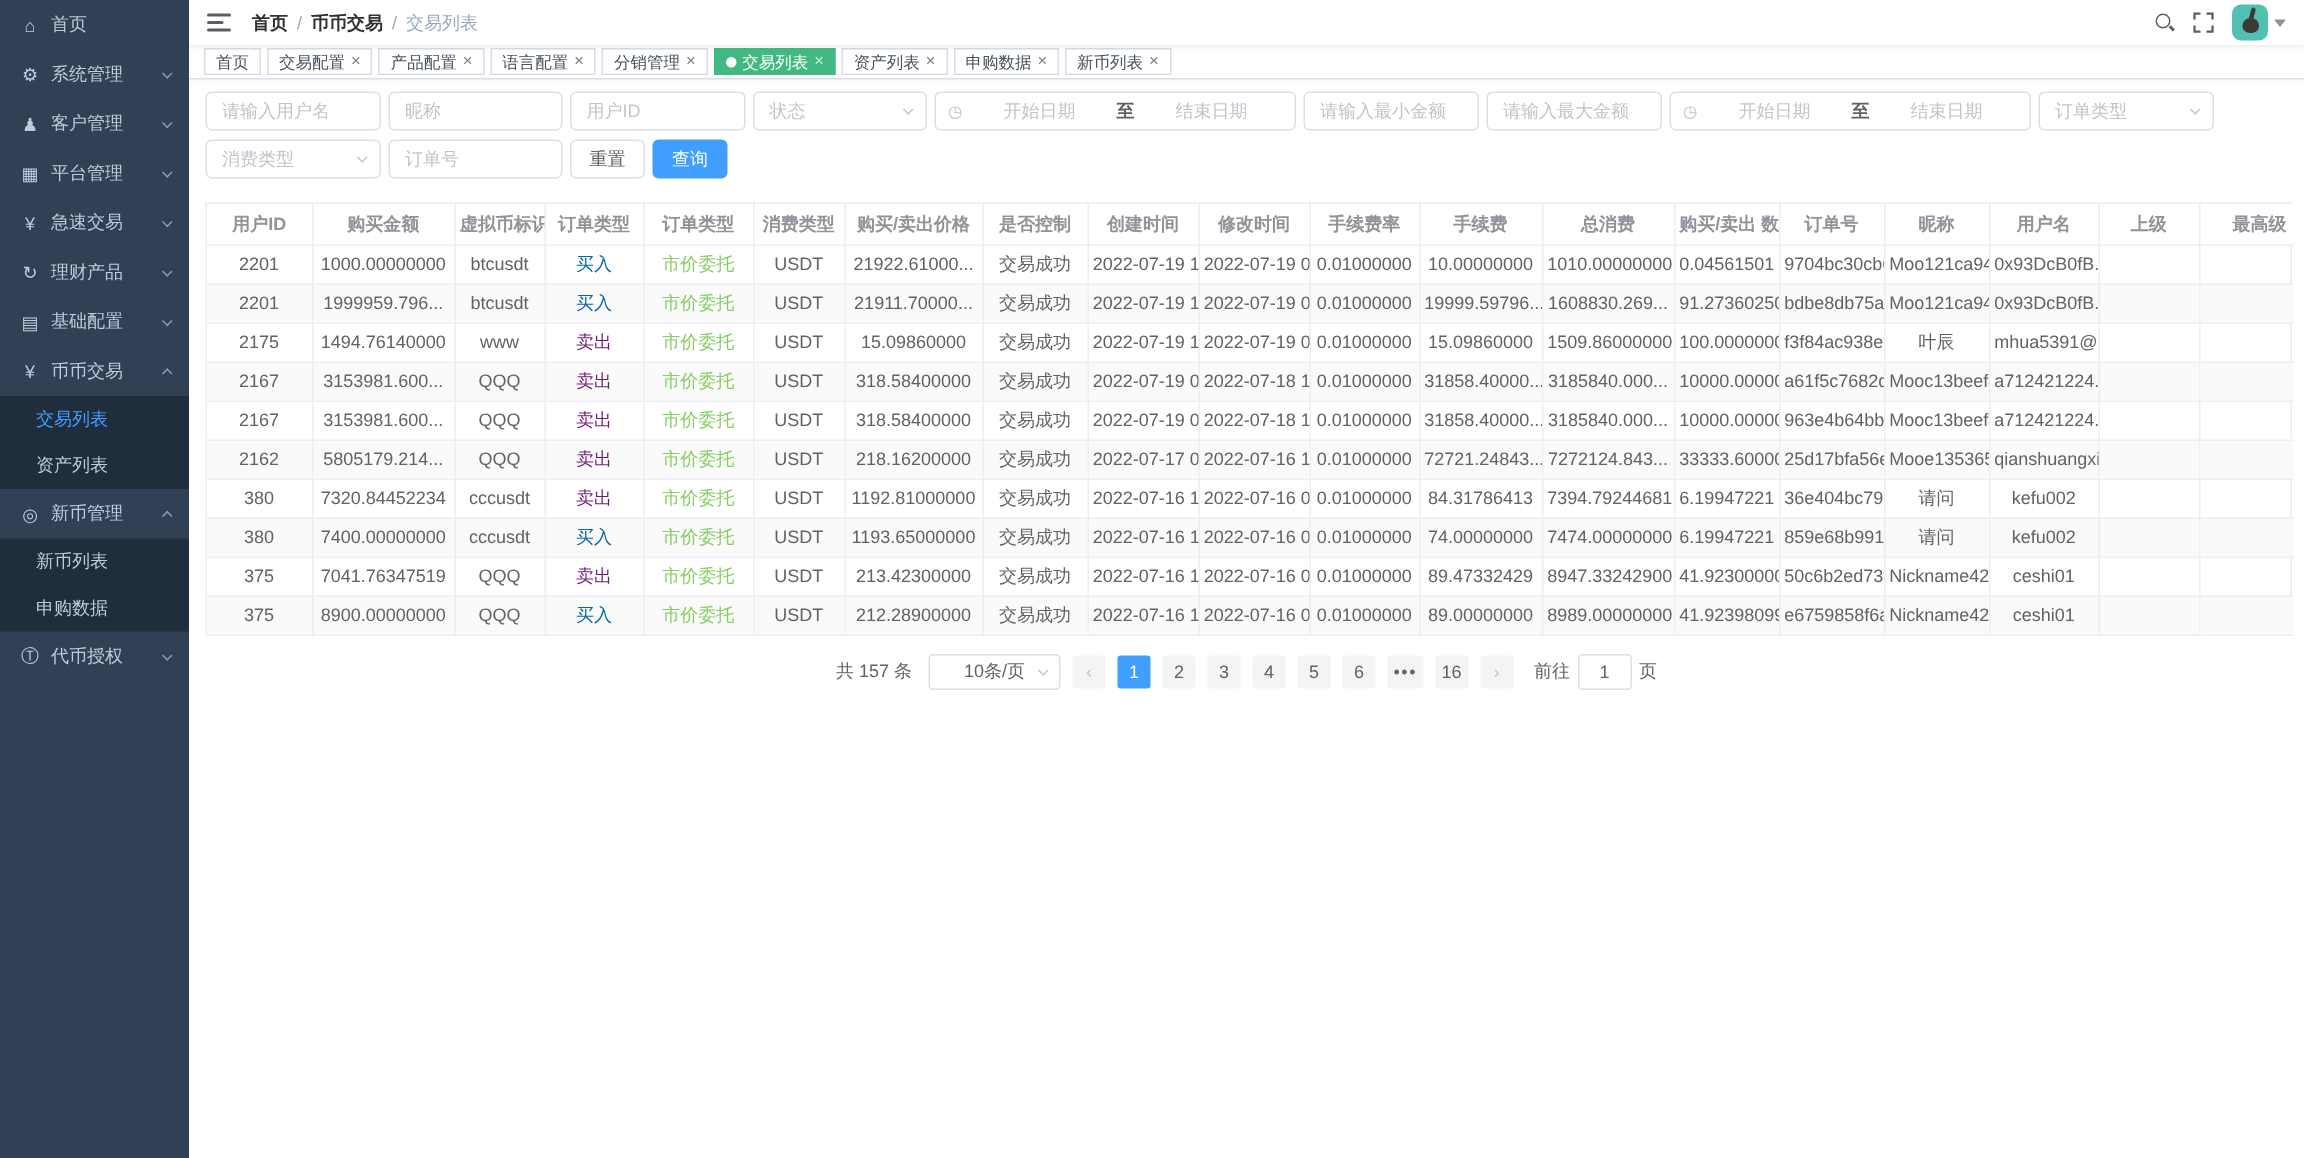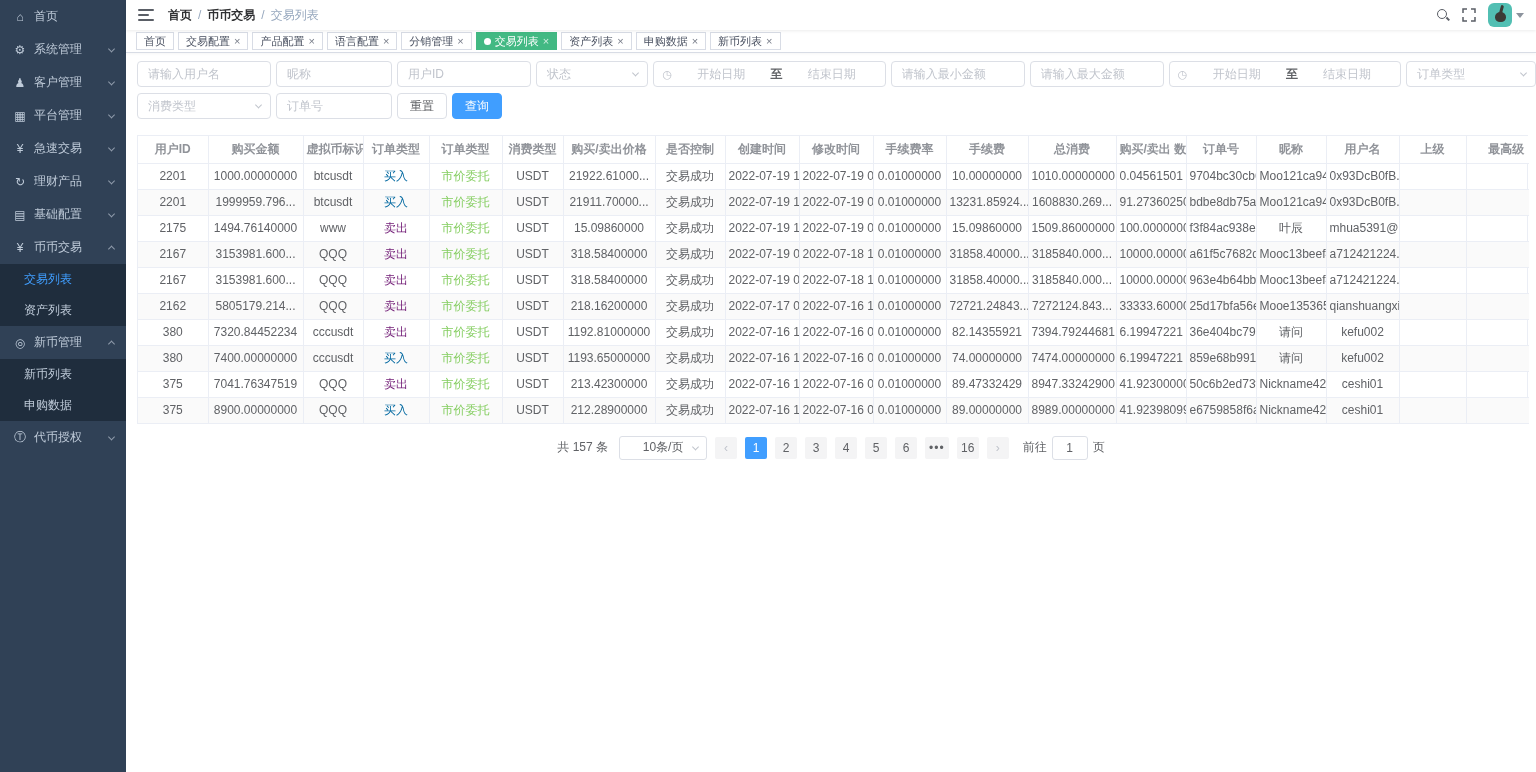--- a/index.html
+++ b/index.html
@@ -56,21 +56,21 @@
   .f-input { padding:0 10px; color:#606266; width:117px; }
   .f-input::placeholder { color:#c0c4cc; }
   .f-select { position:relative; display:flex; align-items:center; padding:0 10px; color:#c0c4cc; width:116px; cursor:pointer; }
   .f-select .sel-chev { position:absolute; right:9px; top:50%; width:5px; height:5px; border-right:1px solid #c0c4cc; border-bottom:1px solid #c0c4cc; transform:translateY(-70%) rotate(45deg); }
   .f-range { display:flex; align-items:center; width:241px; padding:0 8px; color:#c0c4cc; gap:4px; }
   .f-range .clock-icon { font-size:11px; color:#c0c4cc; }
   .f-range .rng-start, .f-range .rng-end { flex:1; text-align:center; }
   .f-range .rng-sep { color:#606266; font-weight:bold; }
   .btn { height:26px; border-radius:4px; font-size:12px; padding:0 12px; cursor:pointer; border:1px solid #dcdfe6; background:#fff; color:#606266; }
   .btn.primary { background:#409EFF; border-color:#409EFF; color:#fff; }
-  .w117 { width:134px; } .w116 { width:116px; }
+  .w117 { width:117px; } .w116 { width:116px; }
 
   
   .table-wrap { margin:4px 8px 0 11px; border:1px solid #ebeef5; border-bottom:none; }
   table { width:100%; border-collapse:collapse; table-layout:fixed; }
   th, td { border-right:1px solid #ebeef5; border-bottom:1px solid #ebeef5; padding:0 3px; text-align:center; white-space:nowrap; overflow:hidden; text-overflow:clip; font-size:12px; }
   th:last-child, td:last-child { border-right:none;padding-left:20px; }
   th { height:27px; color:#909399; font-weight:bold; background:#fff; }
   td { height:26px; color:#606266; }
   tbody tr:nth-child(even) { background:#fafafa; }
   td.buy { color:#0369a1; }
@@ -339,21 +339,21 @@
               <td>1999959.796...</td>
               <td>btcusdt</td>
               <td class="buy">买入</td>
               <td class="entrust">市价委托</td>
               <td>USDT</td>
               <td>21911.70000...</td>
               <td>交易成功</td>
               <td>2022-07-19 1...</td>
               <td>2022-07-19 0...</td>
               <td>0.01000000</td>
-              <td>13231.85924...</td>
+              <td>19999.59796...</td>
               <td>1608830.269...</td>
               <td>91.27360250</td>
               <td>bdbe8db75a...</td>
               <td>Moo121ca94b</td>
               <td>0x93DcB0fB...</td>
               <td></td>
               <td></td>
             </tr>
             <tr>
               <td>2175</td>
@@ -444,21 +444,21 @@
               <td>7320.84452234</td>
               <td>cccusdt</td>
               <td class="sell">卖出</td>
               <td class="entrust">市价委托</td>
               <td>USDT</td>
               <td>1192.81000000</td>
               <td>交易成功</td>
               <td>2022-07-16 1...</td>
               <td>2022-07-16 0...</td>
               <td>0.01000000</td>
-              <td>82.14355921</td>
+              <td>84.31786413</td>
               <td>7394.79244681</td>
               <td>6.19947221</td>
               <td>36e404bc79a...</td>
               <td>请问</td>
               <td>kefu002</td>
               <td></td>
               <td></td>
             </tr>
             <tr>
               <td>380</td>

